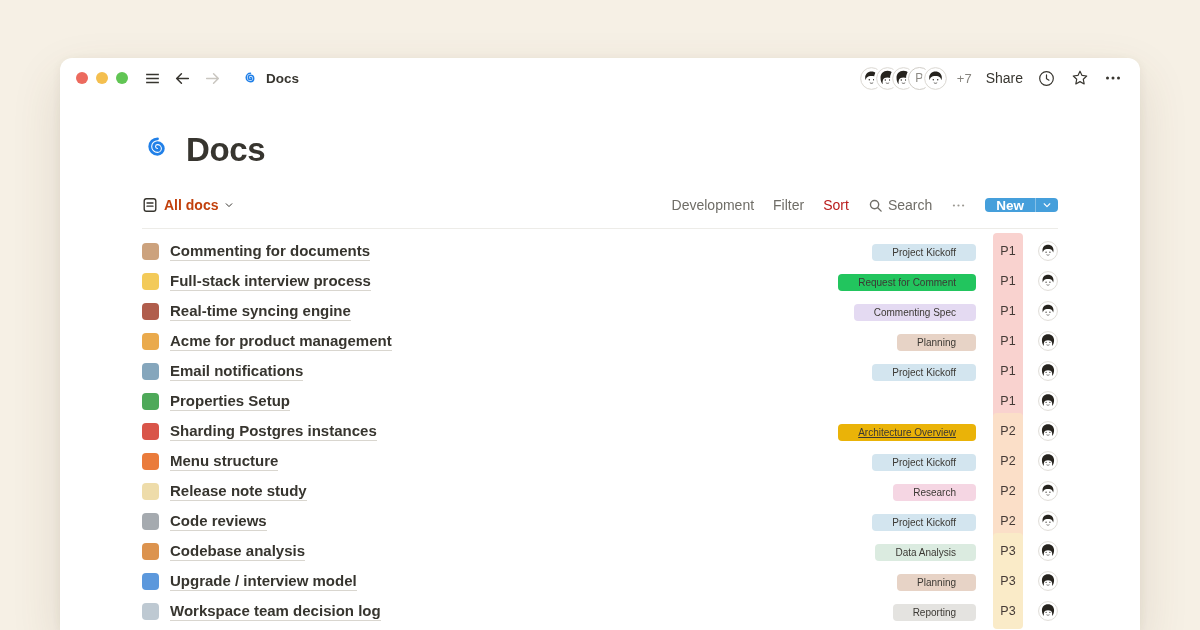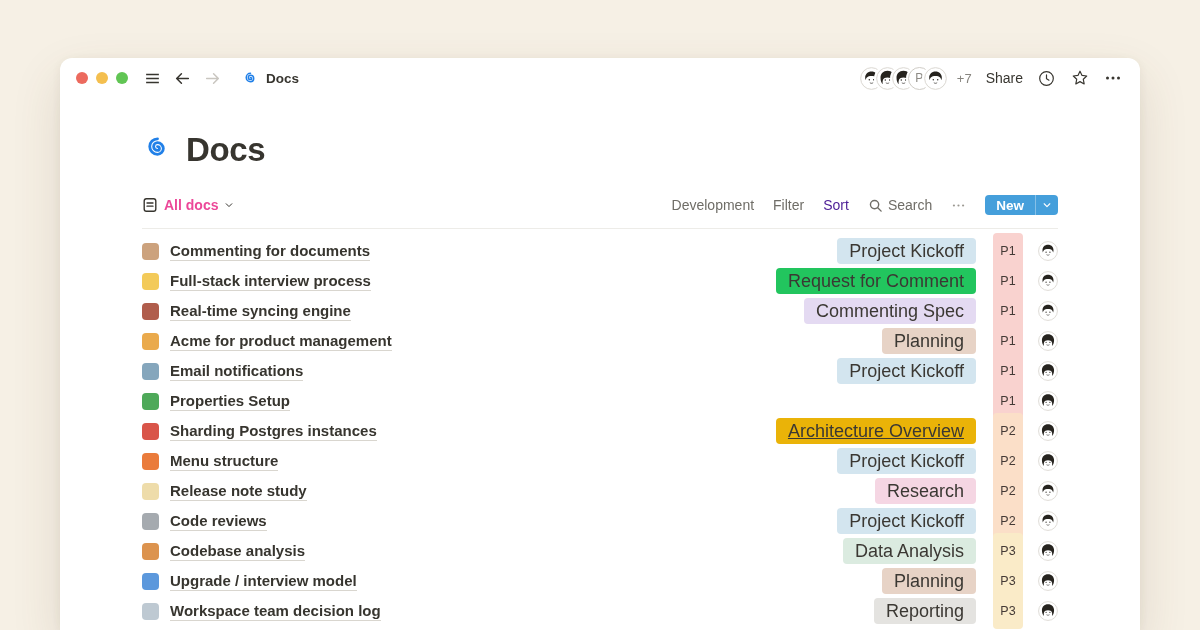--- a/index.html
+++ b/index.html
@@ -30,38 +30,38 @@
   .hav.letter{display:flex;align-items:center;justify-content:center;border:1px solid #CFCCC6;
     box-sizing:border-box;color:#8D8A84;font-size:12px;font-weight:500;box-shadow:0 0 0 2px #fff;}
   .overflow-count{font-size:13px;color:#87857F;margin-left:7px;}
   .share-label{font-size:14px;color:#37352F;}
   
   .content{padding:0 82px;}
   .page-head{margin-top:33px;display:flex;align-items:center;gap:13px;}
   .page-head svg{width:31px;height:31px;}
   h1{font-size:33px;font-weight:700;color:#37352F;margin:0;letter-spacing:-.4px;}
   .view-bar{margin-top:23px;display:flex;align-items:center;height:26px;}
-  .view-left{display:flex;align-items:center;gap:6px;font-size:14px;font-weight:600;color:#ec4899;}
+  .view-left{display:flex;align-items:center;gap:6px;font-size:14px;font-weight:600;color:#c2410c;}
   .view-right{margin-left:auto;display:flex;align-items:center;gap:19px;font-size:14px;color:#6F6D67;}
   .tb-item{cursor:default;}
-  .sort-active{color:#4c1d95;}
+  .sort-active{color:#b91c1c;}
   .search-group{display:flex;align-items:center;gap:5px;}
   .new-btn{display:flex;align-items:stretch;background:#459FDB;border-radius:4px;color:#fff;
-    font-size:13.5px;font-weight:600;height:20px;overflow:hidden;}
+    font-size:13.5px;font-weight:600;height:14px;overflow:hidden;}
   .new-main{display:flex;align-items:center;padding:0 11px;}
   .new-chev{display:flex;align-items:center;justify-content:center;width:22px;border-left:1px solid rgba(255,255,255,.35);}
   .divider{height:1px;background:#EDECE8;margin-top:10px;}
   
   .rows{margin-top:7px;}
   .row{height:30px;display:flex;align-items:center;}
   .doc-icon{width:17px;height:17px;border-radius:4px;flex:none;margin-right:11px;opacity:.92;}
   .doc-title{font-size:15px;font-weight:600;color:#37352F;line-height:18px;
     border-bottom:1px solid #D9D6CF;white-space:nowrap;}
   .tag-col{margin-left:auto;}
-  .tag{font-size:18px;color:#3B3833;padding:3px 12px;border-radius:4px;white-space:nowrap;}
+  .tag{font-size:10px;color:#3B3833;padding:3px 20px;border-radius:4px;white-space:nowrap;}
   .p-col{width:32px;margin-left:16px;display:flex;justify-content:center;}
   .pbadge{font-size:12.5px;color:#443A36;padding:11px 0;border-radius:4px;width:30px;text-align:center;}
   .avatar-col{margin-left:14px;width:20px;height:20px;}
   .avatar-col svg,.hav svg{width:100%;height:100%;display:block;}
 </style>
 </head>
 <body>
 
 <svg width="0" height="0" style="position:absolute">
   <defs>

